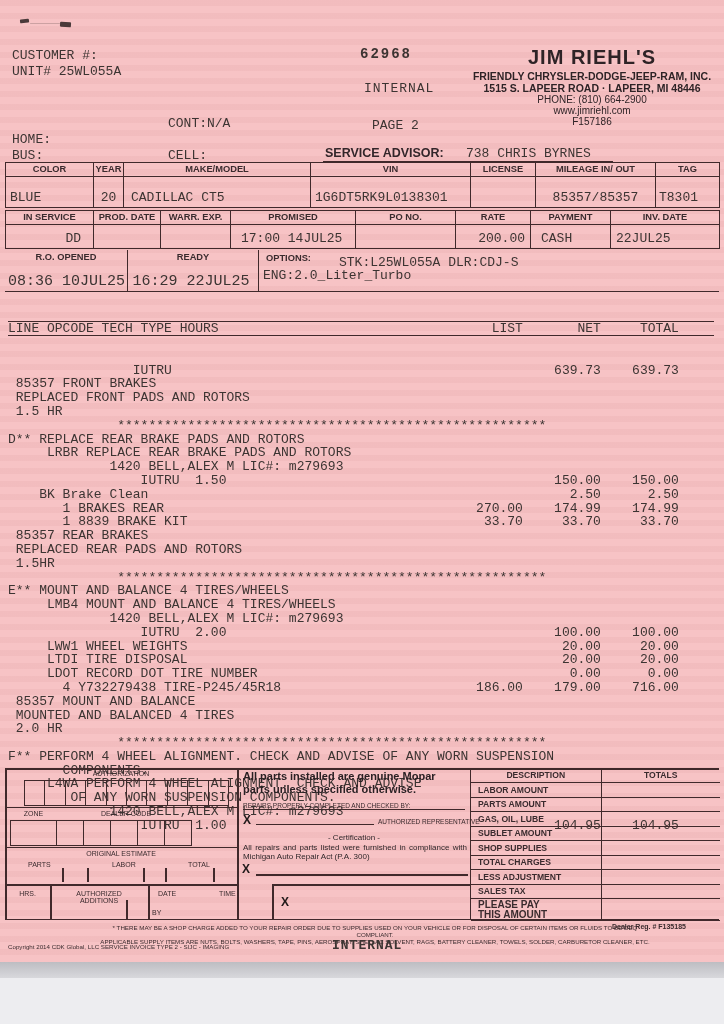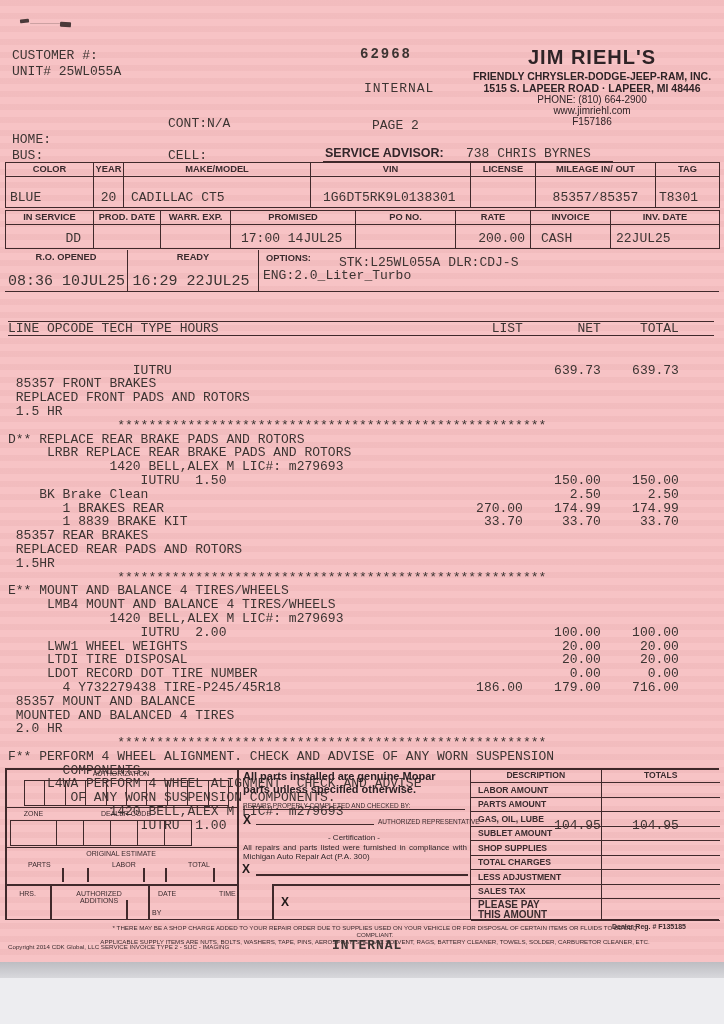--- a/index.html
+++ b/index.html
@@ -99,21 +99,21 @@
         <th>MAKE/MODEL</th>
         <th>VIN</th>
         <th>LICENSE</th>
         <th>MILEAGE IN/ OUT</th>
         <th>TAG</th>
       </tr>
       <tr style="height:31px;margin-top:20px;">
         <td style="padding-left:4px;">BLUE</td>
         <td style="text-align:center;">20</td>
         <td style="padding-left:7px;">CADILLAC CT5</td>
-        <td style="padding-left:12px;">1G6DT5RK9L0138301</td>
+        <td style="padding-left:4px;">1G6DT5RK9L0138301</td>
         <td></td>
         <td style="text-align:center;">85357/85357</td>
         <td style="padding-left:3px;">T8301</td>
       </tr>
     </tbody>
       </table>
 
     <table class="vtab" style="top:210px;">
       <colgroup>
           <col style="width:88px">
@@ -126,21 +126,21 @@
           <col style="width:109px">
         </colgroup>
       <tbody>
           <tr>
         <th>IN SERVICE</th>
         <th>PROD. DATE</th>
         <th>WARR. EXP.</th>
         <th>PROMISED</th>
         <th>PO NO.</th>
         <th>RATE</th>
-        <th>INVOICE</th>
+        <th>PAYMENT</th>
         <th>INV. DATE</th>
       </tr>
       <tr style="height:24px;">
         <td style="text-align:right;padding-right:12px;">DD</td>
         <td></td>
         <td></td>
         <td style="padding-left:10px;">17:00 14JUL25</td>
         <td></td>
         <td style="text-align:right;padding-right:5px;">200.00</td>
         <td style="padding-left:10px;">CASH</td>

